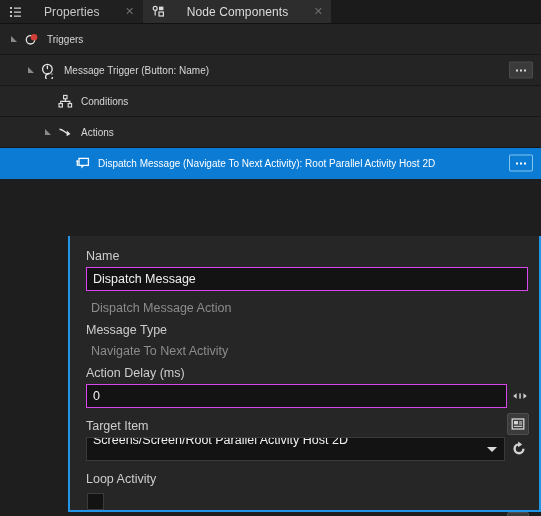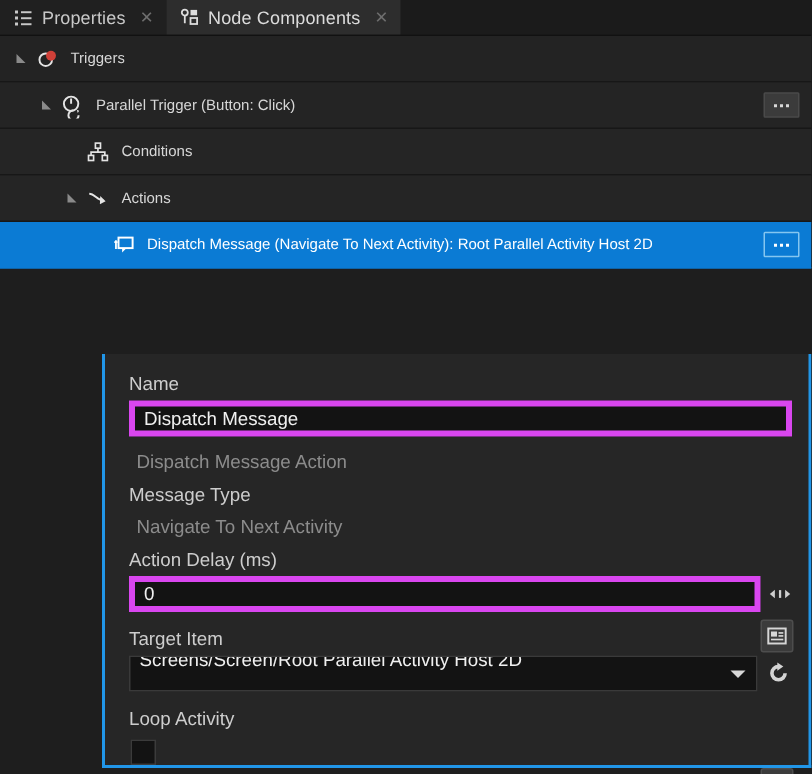--- a/index.html
+++ b/index.html
@@ -14,21 +14,21 @@
   .tabbar {
     height: 24px;
     background: #1b1b1b;
     display: flex;
     align-items: stretch;
     border-bottom: 1px solid #111;
   }
   .tab {
     display: flex;
     align-items: center;
-    gap: 6px;
+    gap: 22px;
     padding: 0 7px 0 9px;
     font-size: 12px;
     color: #cfcfcf;
     cursor: default;
     position: relative;
   }
   .tab.inactive { background: #202020; color: #c8c8c8; }
   .tab.active { background: #2d2d2d; color: #dcdcdc; }
   .tab .tab-icon { display: flex; align-items: center; justify-content: center; width: 13px; height: 13px; }
   .tab .tab-label { white-space: nowrap; letter-spacing: .1px; }
@@ -139,21 +139,21 @@
   .field-static {
     font-size: 12.5px;
     color: #8c8c8c;
     line-height: 21px;
     padding-left: 5px;
     white-space: nowrap;
   }
   .input {
     height: 24px;
     background: #131313;
-    border: 4px solid #d946ef;
+    border: 1px solid #d946ef;
     color: #f0f0f0;
     font-size: 12.5px;
     font-family: "Liberation Sans", sans-serif;
     line-height: 22px;
     padding: 0 6px;
     width: 100%;
     display: block;
     outline: none;
   }
   .input-row { display: flex; align-items: center; gap: 5px; }
@@ -270,21 +270,21 @@
   <div class="row r1" style="padding-left:27px;">
     <span class="twisty"></span>
     <span class="row-icon">
       <svg width="17" height="17" viewBox="0 0 17 17">
         <circle cx="7.4" cy="7.2" r="4.8" fill="none" stroke="#e4e4e4" stroke-width="1.3"></circle>
         <line x1="7.4" y1="7.2" x2="7.4" y2="3.6" stroke="#e4e4e4" stroke-width="1.3"></line>
         <path d="M9 11.5 a3.4 3.4 0 1 0 3.4 3.4" fill="none" stroke="#e4e4e4" stroke-width="1.3"></path>
         <path d="M11.2 11.2 l1.6 .6 -1 1.5 z" fill="#e4e4e4"></path>
       </svg>
     </span>
-    <span class="row-label">Parallel Trigger (Button: Click)</span>
+    <span class="row-label">Message Trigger (Button: Name)</span>
     <span class="dots-btn">
         <i></i>
         <i></i>
         <i></i>
       </span>
   </div>
 
   <div class="row r2" style="padding-left:44px;">
     <span class="twisty none"></span>
     <span class="row-icon">

